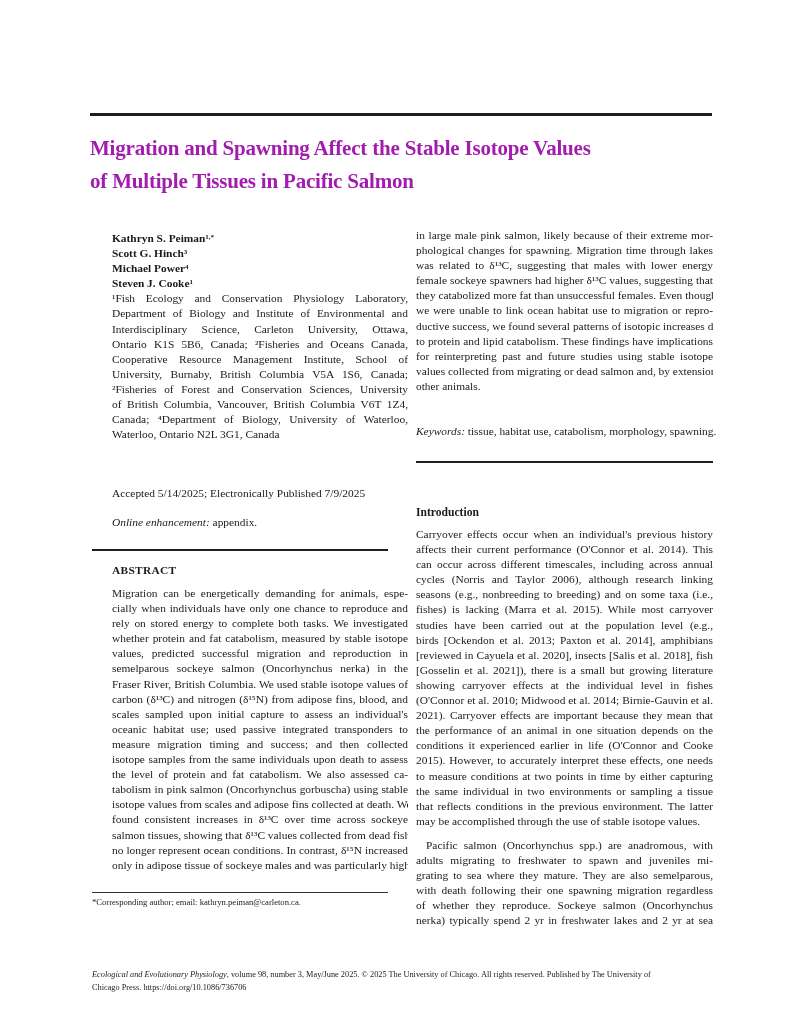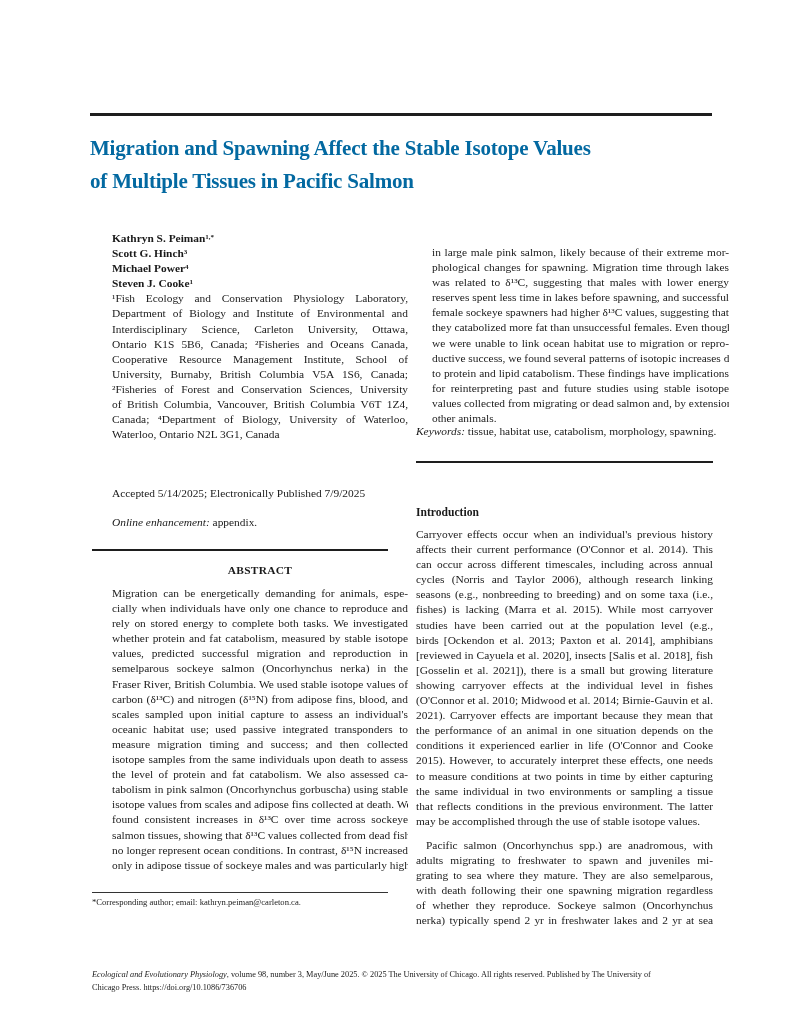--- a/index.html
+++ b/index.html
@@ -1,31 +1,31 @@
 <!DOCTYPE html>
 <html><head>
   <meta charset="utf-8">
   <style>
     html, body { margin: 0; padding: 0; background: #ffffff; }
     body { width: 803px; height: 1024px; position: relative; overflow: hidden;
       font-family: "Liberation Serif", "DejaVu Serif", serif; color: #1a1a1a; }
     .abs { position: absolute; }
     .rule { position: absolute; background: #1e1e1e; }
     .title { left: 90px; top: 132px; width: 640px; font-size: 21px; font-weight: bold;
-      line-height: 33px; letter-spacing: -0.2px; color: #0369a1; }
+      line-height: 33px; letter-spacing: -0.2px; color: #a21caf; }
     .title div { white-space: nowrap; }
     .col { position: absolute; font-size: 11.4px; line-height: 15.1px; }
     .left { left: 92px; width: 296px; margin-left: 20px; }
     .right { left: 416px; width: 297px; }
     .line { white-space: nowrap; display: block; text-align: justify; text-align-last: justify; height: 15.1px; overflow: hidden; }
     .line.last { text-align-last: left; }
     .author { font-weight: bold; white-space: nowrap; height: 15.1px; }
     sup { font-size: 7px; vertical-align: top; position: relative; top: -1px; }
     .heading { font-weight: bold; font-size: 11.6px; font-family: Liberation Serif, serif; }
-    .abstract-head { font-weight: bold; font-size: 11.4px; letter-spacing: 0.3px; text-align: center; }
+    .abstract-head { font-weight: bold; font-size: 11.4px; letter-spacing: 0.3px; }
     .it { font-style: italic; }
     .indent { padding-left: 10px; margin-top: 9px; }
     .footnote { font-size: 8.6px; line-height: 12px; white-space: nowrap; }
     .footer { font-size: 8.3px; line-height: 12.5px; }
   </style>
 </head>
 <body>
 
 <div class="rule" style="left:90px; top:113px; width:622px; height:3px;"></div>
 
@@ -81,25 +81,24 @@
   <span class="line">isotope values from scales and adipose fins collected at death. We</span>
   <span class="line">found consistent increases in δ¹³C over time across sockeye</span>
   <span class="line">salmon tissues, showing that δ¹³C values collected from dead fish</span>
   <span class="line">no longer represent ocean conditions. In contrast, δ¹⁵N increased</span>
   <span class="line">only in adipose tissue of sockeye males and was particularly high</span>
 </div>
 
 <div class="rule" style="left:92px; top:892px; width:296px; height:1px; background:#333;"></div>
 <div class="abs footnote" style="left:92px; top:896px;">*Corresponding author; email: kathryn.peiman@carleton.ca.</div>
 
-<div class="col right" style="top:245px;margin-left:16px;">
+<div class="col right" style="top:228px;">
   <span class="line">in large male pink salmon, likely because of their extreme mor-</span>
   <span class="line">phological changes for spawning. Migration time through lakes</span>
   <span class="line">was related to δ¹³C, suggesting that males with lower energy</span>
-  <span class="line">reserves spent less time in lakes before spawning, and successful</span>
   <span class="line">female sockeye spawners had higher δ¹³C values, suggesting that</span>
   <span class="line">they catabolized more fat than unsuccessful females. Even though</span>
   <span class="line">we were unable to link ocean habitat use to migration or repro-</span>
   <span class="line">ductive success, we found several patterns of isotopic increases due</span>
   <span class="line">to protein and lipid catabolism. These findings have implications</span>
   <span class="line">for reinterpreting past and future studies using stable isotope</span>
   <span class="line">values collected from migrating or dead salmon and, by extension,</span>
   <span class="line last">other animals.</span>
 </div>
 

